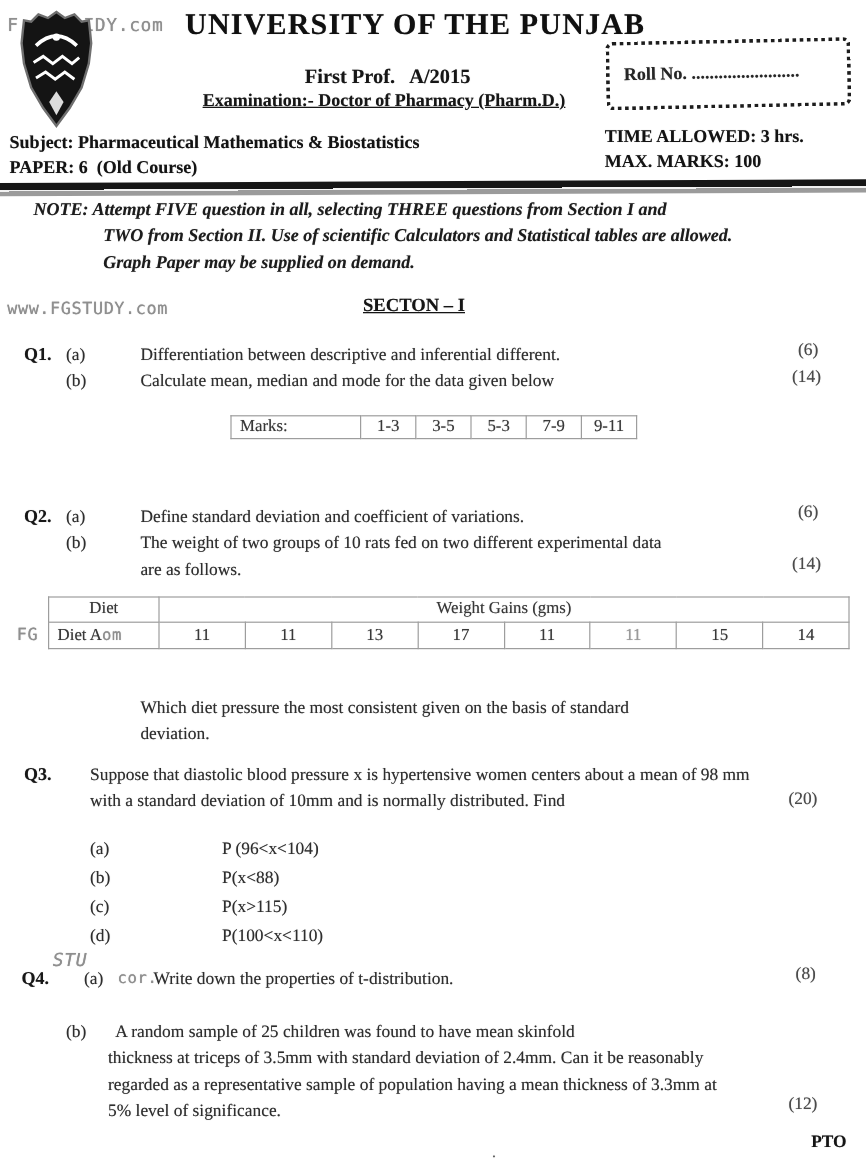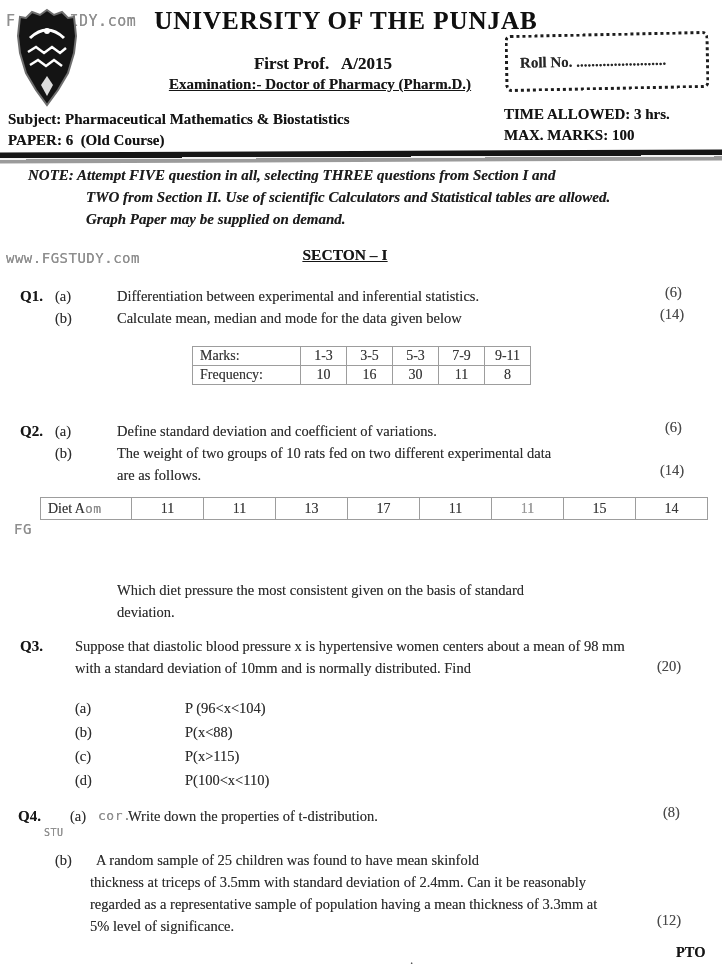--- a/index.html
+++ b/index.html
@@ -92,59 +92,55 @@
 
 <div class="abs b i note" style="left:28px; top:167px;">NOTE: Attempt FIVE question in all, selecting THREE questions from Section I and</div>
 <div class="abs b i note" style="left:86px; top:189px;">TWO from Section II. Use of scientific Calculators and Statistical tables are allowed.</div>
 <div class="abs b i note" style="left:86px; top:211px;">Graph Paper may be supplied on demand.</div>
 
 <div class="abs wm" style="left:6px; top:250px; font-size:14px;">www.FGSTUDY.com</div>
 <div class="abs b u center" style="left:270px; top:246px; width:150px; font-size:15.5px; color:#151515;text-decoration:underline;">SECTON – I</div>
 
 <span class="abs b qno" style="left:20px; top:288px;">Q1.</span>
 <span class="abs qtext" style="left:55px; top:288px;">(a)</span>
-<span class="abs qtext" style="left:117px; top:288px;">Differentiation between experimental and inferential statistics.</span>
+<span class="abs qtext" style="left:117px; top:288px;">Differentiation between descriptive and inferential different.</span>
 <span class="abs marks" style="left:665px; top:284px;">(6)</span>
 <span class="abs qtext" style="left:55px; top:310px;">(b)</span>
 <span class="abs qtext" style="left:117px; top:310px;">Calculate mean, median and mode for the data given below</span>
 <span class="abs marks" style="left:660px; top:306px;">(14)</span>
 
 <table class="abs" style="left:192px; top:346px; width:338px;">
   <tbody>
       <tr style="height:19px;">
     <td class="lab" style="width:108px;">Marks:</td>
     <td style="width:46px;">1-3</td>
     <td style="width:46px;">3-5</td>
     <td style="width:46px;">5-3</td>
     <td style="width:46px;">7-9</td>
     <td style="width:46px;">9-11</td>
-  </tr>
-  <tr style="height:19px;">
-    <td class="lab">Frequency:</td>
-    <td>10</td>
-    <td>16</td>
-    <td>30</td>
-    <td>11</td>
-    <td>8</td>
   </tr>
 </tbody>
   </table>
 
 <span class="abs b qno" style="left:20px; top:423px;">Q2.</span>
 <span class="abs qtext" style="left:55px; top:423px;">(a)</span>
 <span class="abs qtext" style="left:117px; top:423px;">Define standard deviation and coefficient of variations.</span>
 <span class="abs marks" style="left:665px; top:419px;">(6)</span>
 <span class="abs qtext" style="left:55px; top:445px;">(b)</span>
 <span class="abs qtext" style="left:117px; top:445px;">The weight of two groups of 10 rats fed on two different experimental data</span>
 <span class="abs qtext" style="left:117px; top:467px;">are as follows.</span>
 <span class="abs marks" style="left:660px; top:462px;">(14)</span>
 
 <span class="abs wm" style="left:14px; top:521px; font-size:14px;">FG</span>
 <table class="abs" style="left:40px; top:497px; width:668px;">
   <tbody>
+      <tr style="height:21px;">
+    <td style="width:92px;">Diet</td>
+    <td colspan="8">Weight Gains (gms)</td>
+  </tr>
   <tr style="height:22px;">
     <td class="lab"><span>Diet A</span><span class="wm" style="font-size:13px;">om</span></td>
     <td style="width:72px;">11</td>
     <td style="width:72px;">11</td>
     <td style="width:72px;">13</td>
     <td style="width:72px;">17</td>
     <td style="width:72px;">11</td>
     <td style="width:72px;" class="faded">11</td>
     <td style="width:72px;">15</td>
     <td style="width:72px;">14</td>
@@ -163,21 +159,21 @@
 <span class="abs qtext" style="left:75px; top:700px;">(a)</span>
 <span class="abs qtext" style="left:185px; top:700px;">P (96&lt;x&lt;104)</span>
 <span class="abs qtext" style="left:75px; top:724px;">(b)</span>
 <span class="abs qtext" style="left:185px; top:724px;">P(x&lt;88)</span>
 <span class="abs qtext" style="left:75px; top:748px;">(c)</span>
 <span class="abs qtext" style="left:185px; top:748px;">P(x&gt;115)</span>
 <span class="abs qtext" style="left:75px; top:772px;">(d)</span>
 <span class="abs qtext" style="left:185px; top:772px;">P(100&lt;x&lt;110)</span>
 
 <span class="abs b qno" style="left:18px; top:808px;">Q4.</span>
-<span class="abs wm" style="left:44px; top:827px; font-size:10px;">STU</span>
+<span class="abs wm" style="left:44px; top:791px; font-size:15px;font-style:italic;">STU</span>
 <span class="abs qtext" style="left:70px; top:808px;">(a)</span>
 <span class="abs wm" style="left:98px; top:808px; font-size:13px;">cor.</span>
 <span class="abs qtext" style="left:128px; top:808px;">Write down the properties of t-distribution.</span>
 <span class="abs marks" style="left:663px; top:804px;">(8)</span>
 
 <span class="abs qtext" style="left:55px; top:852px;">(b)</span>
 <span class="abs qtext" style="left:96px; top:852px;">A random sample of 25 children was found to have mean skinfold</span>
 <span class="abs qtext" style="left:90px; top:874px;">thickness at triceps of 3.5mm with standard deviation of 2.4mm. Can it be reasonably</span>
 <span class="abs qtext" style="left:90px; top:896px;">regarded as a representative sample of population having a mean thickness of 3.3mm at</span>
 <span class="abs qtext" style="left:90px; top:918px;">5% level of significance.</span>

